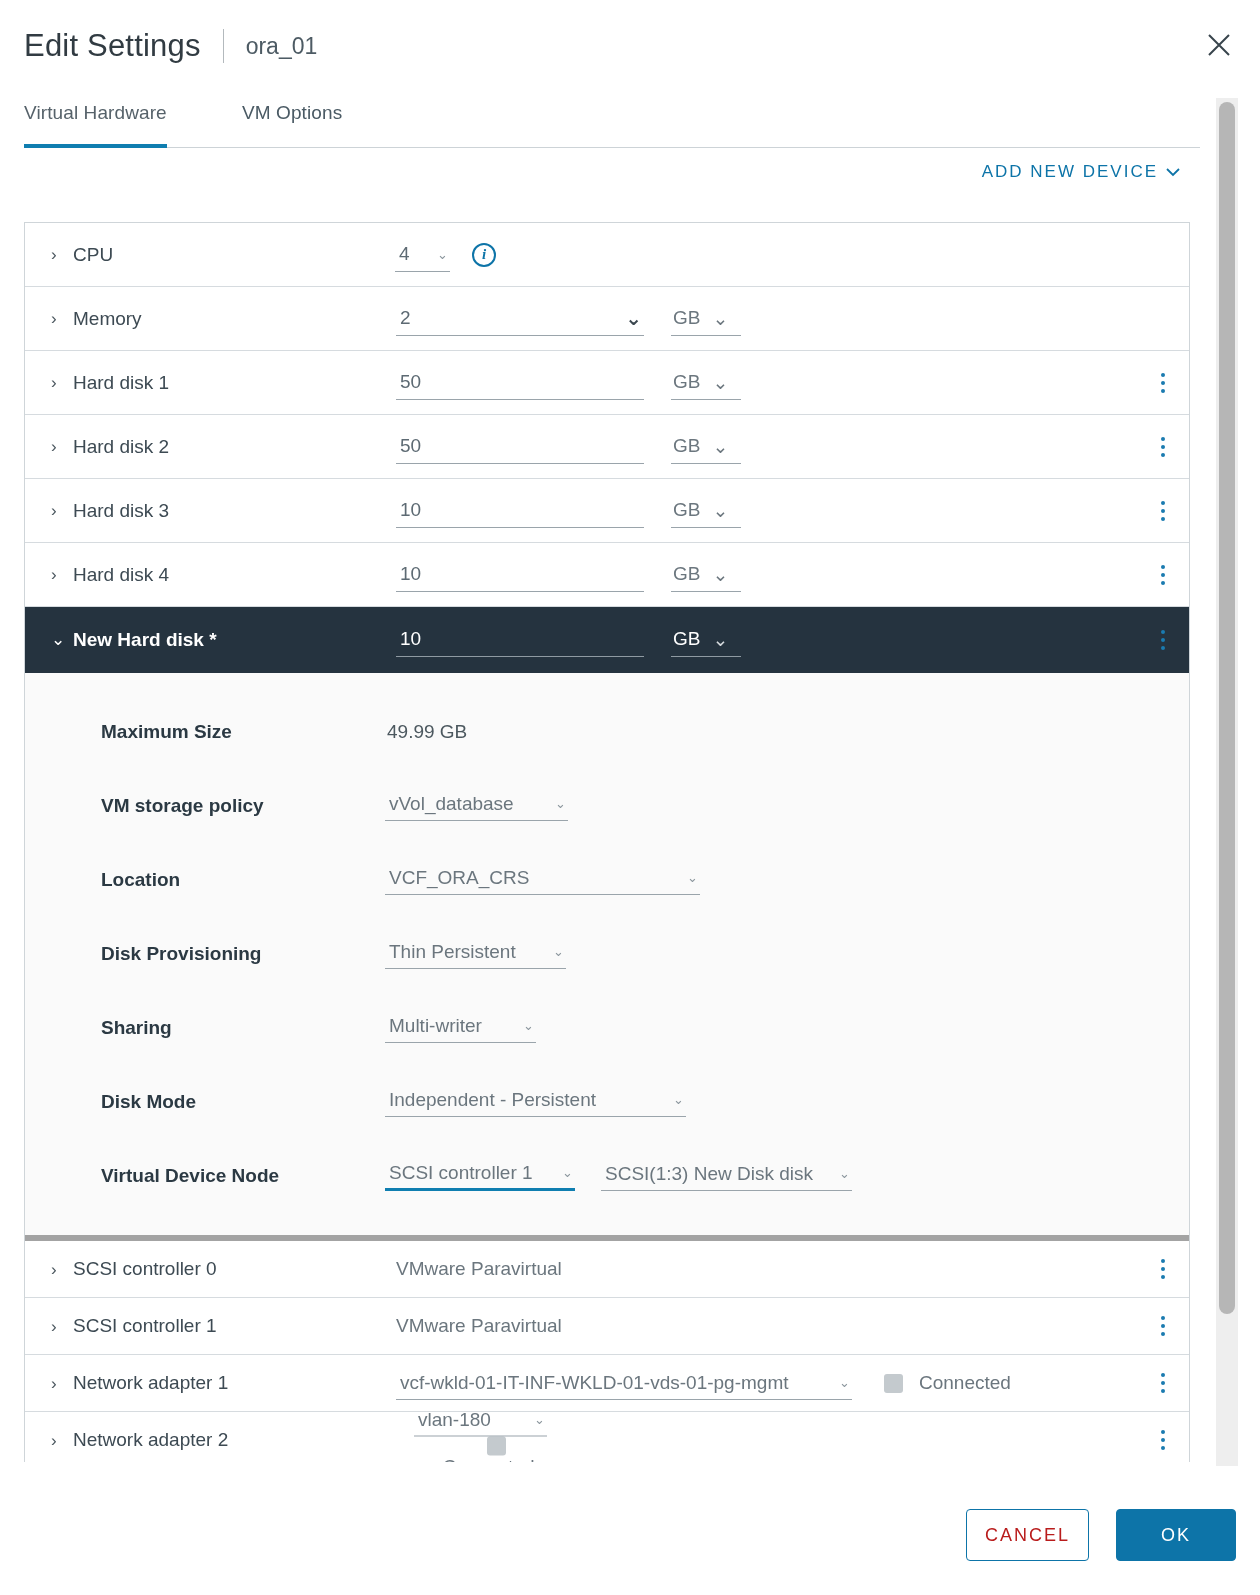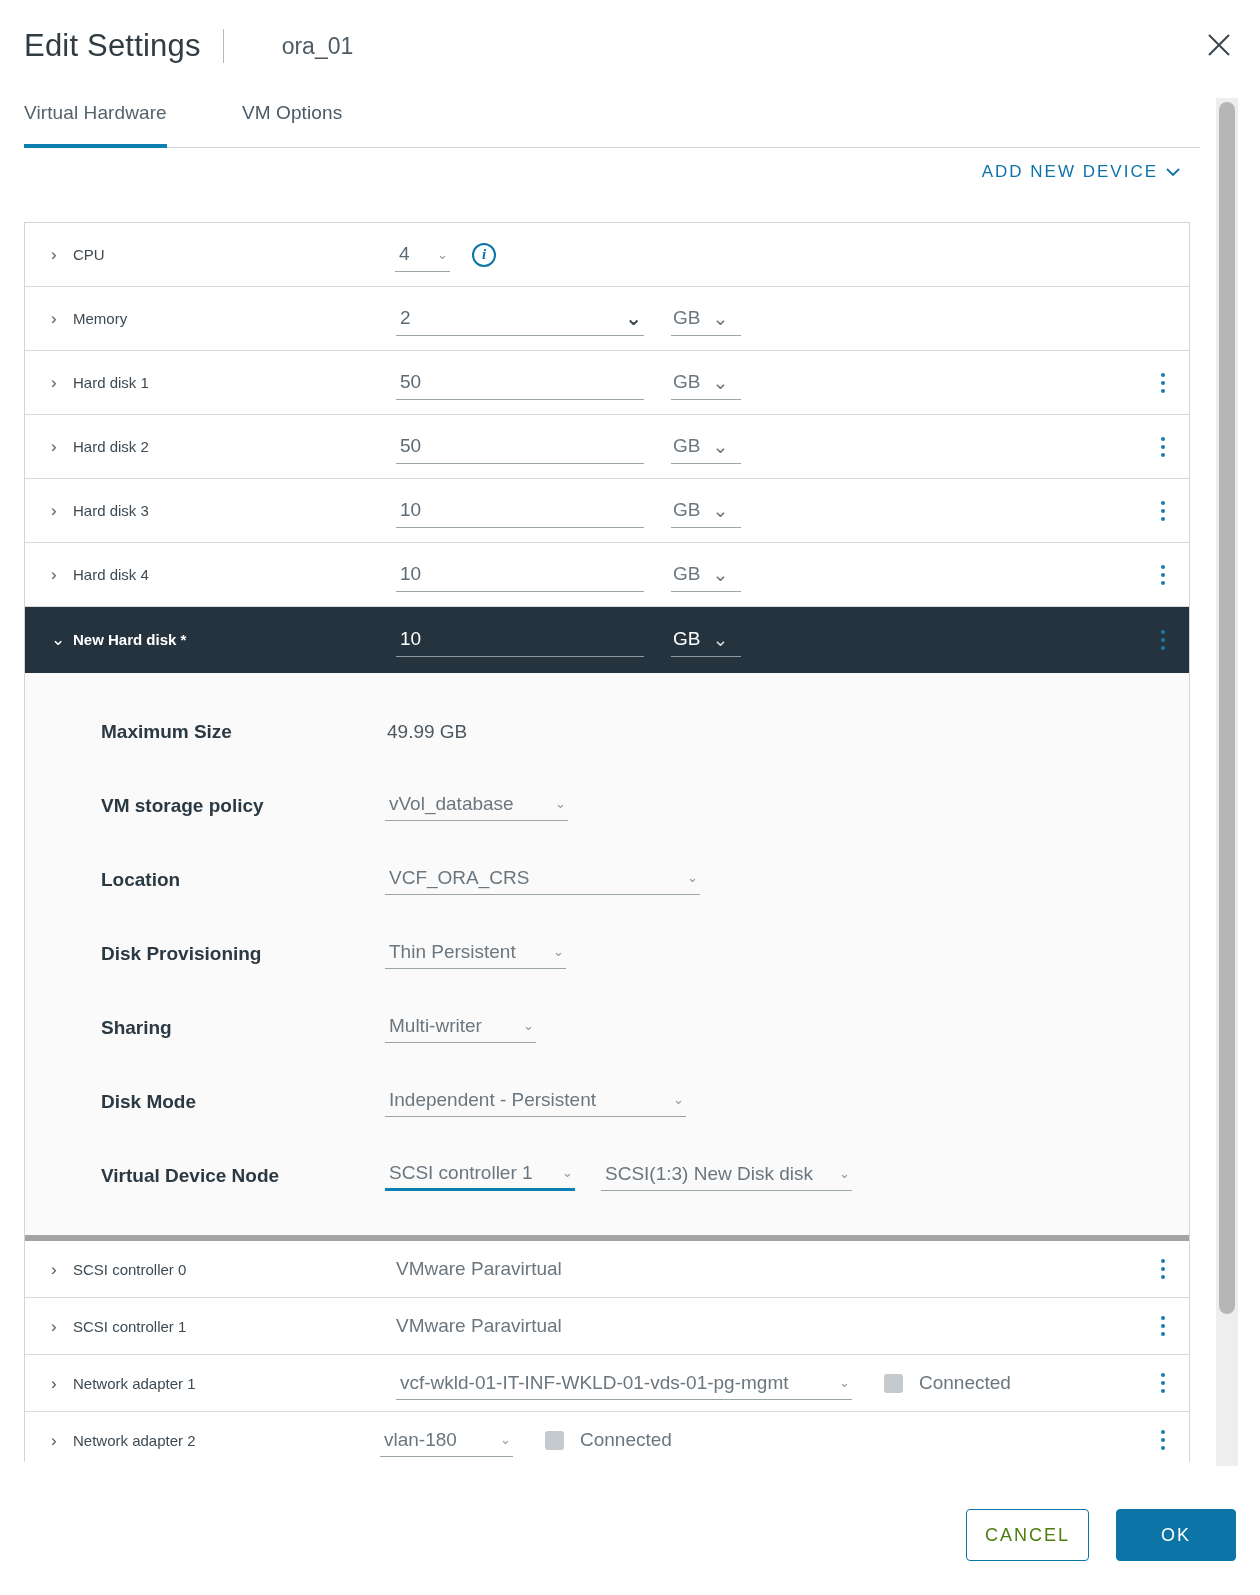--- a/index.html
+++ b/index.html
@@ -19,21 +19,21 @@
     display:flex; align-items:center;
   }
   .title-main {
     font-size: 31px; font-weight: 400; color:#313b42;
     margin-left: 24px; letter-spacing: .2px;
   }
   .title-sep {
     width:1px; height:34px; background:#b3b9bd; margin:0 22px 0 22px;
     display:inline-block;
   }
-  .title-sub { font-size: 23px; color:#4d5b64; font-weight:400;margin-left:36px; }
+  .title-sub { font-size: 23px; color:#4d5b64; font-weight:400; }
   .close-btn {
     position:absolute; right:22px; top:26px;
     width:38px; height:38px; display:flex; align-items:center; justify-content:center;
     cursor:pointer;
   }
   .close-btn svg { display:block; }
 
   
   .tabbar {
     position:absolute; left:0; top:100px; width:1200px; height:48px;
@@ -69,21 +69,21 @@
   }
   .row {
     position:relative; height:64px; border-bottom:1px solid #d6dbdf;
     display:flex; align-items:center;
   }
   .row .chev {
     width:16px; margin-left:26px; margin-right:6px;
     color:#49555d; font-size:17px; line-height:1; user-select:none; cursor:pointer;
   }
   .row .rowlabel {
-    font-size:15px; color:#3d4a53; white-space:nowrap;
+    font-size:19px; color:#3d4a53; white-space:nowrap;
   }
   .valwrap { position:absolute; display:flex; align-items:center; }
 
   
   .ufield {
     position:relative; border-bottom:1px solid #9aa4ab;
     display:flex; align-items:center; justify-content:space-between;
     height:34px; padding:0 2px 0 4px; font-size:19px; color:#5d6a73;
     background:transparent;
   }
@@ -154,21 +154,21 @@
   
   .footer {
     position:absolute; left:0; bottom:0; width:1260px; height:118px; background:#ffffff;
   }
   .btn {
     position:absolute; top:32px; height:52px; border-radius:4px;
     display:flex; align-items:center; justify-content:center;
     font-size:18px; letter-spacing:2px; cursor:pointer; font-weight:500;
   }
   .btn-cancel {
-    right:171px; width:123px; border:1px solid #0d74a8; color:#4d7c0f; background:#fff;margin-left:26px;
+    right:171px; width:123px; border:1px solid #0d74a8; color:#b91c1c; background:#fff;margin-left:26px;
   }
   .btn-ok {
     right:24px; width:120px; background:#0d74a8; color:#ffffff; border:1px solid #0d74a8;
   }
 
   .clip-fade {
     position:absolute; left:24px; right:70px; bottom:118px; height:14px;
     background:#ffffff;
   }
 </style>
@@ -436,21 +436,21 @@
     <div class="kebab">
         <i></i>
         <i></i>
         <i></i>
       </div>
   </div>
 
   <div class="row" style="height:57px;">
     <span class="chev">›</span>
     <span class="rowlabel">Network adapter 2</span>
-    <div class="valwrap" style="left:355px; top:50%; transform:translateY(-50%);">
+    <div class="valwrap" style="left:389px; top:50%; transform:translateY(-50%);flex-direction:column;">
       <div class="ufield" style="width:133px;">
         <span class="plainval">vlan-180</span>
         <span class="caret">⌄</span>
       </div>
       <span class="checksq" style="margin-left:32px;"></span>
       <span class="plainval" style="margin-left:16px;">Connected</span>
     </div>
     <div class="kebab">
         <i></i>
         <i></i>

